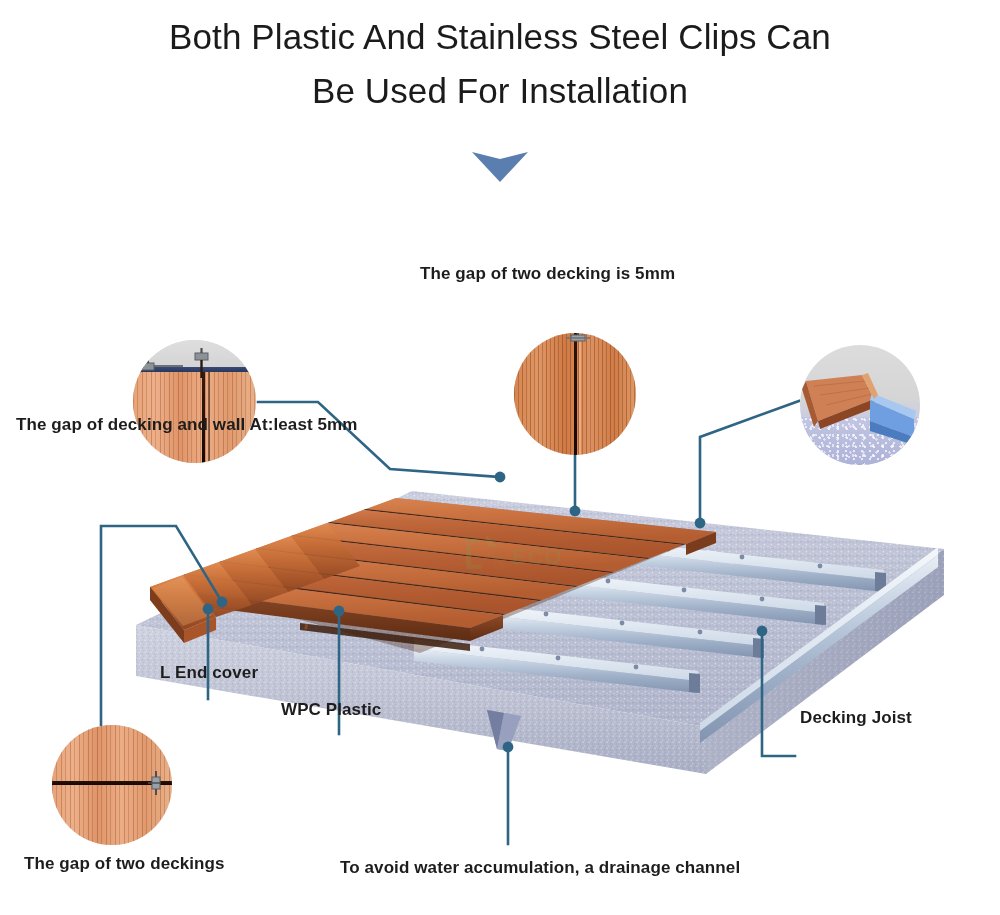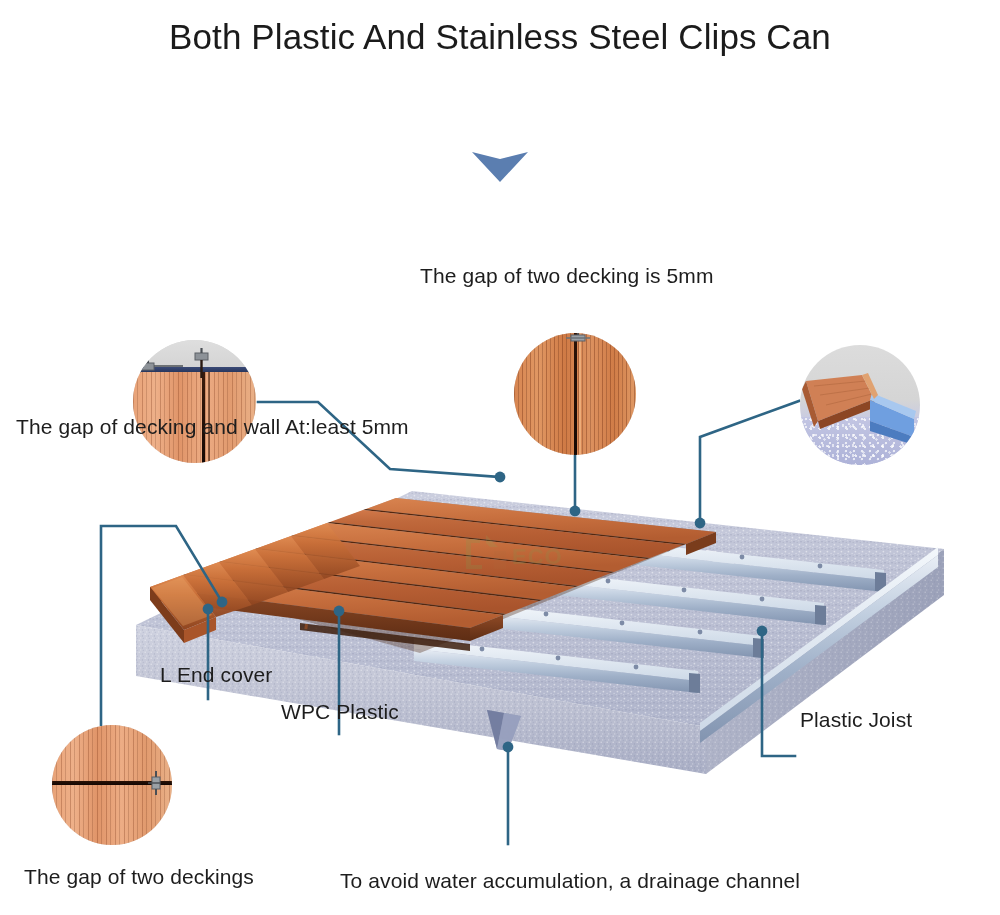--- a/index.html
+++ b/index.html
@@ -25,22 +25,22 @@
   
   #down-arrow {
     position:absolute; left:472px; top:152px; width:56px; height:30px;
   }
 
   
   #scene { position:absolute; inset:0;margin-top:39px; }
 
   
   .label {
-    position:absolute; font-size:21px; line-height:1.36;
-    color:#1d1d1d; letter-spacing:.1px; white-space:pre;
+    position:absolute; font-size:17px; line-height:1.36;
+    color:#1d1d1d; letter-spacing:.1px; white-space:pre;font-weight:bold;
   }
   #lbl-gap-two-decking { left:420px; top:262px; }
   #lbl-gap-wall       { left:16px;  top:413px; }
   #lbl-clip           { left:733px; top:411px; }
   #lbl-lend           { left:160px; top:661px; }
   #lbl-wpc            { left:281px; top:698px; }
   #lbl-joist          { left:800px; top:706px; }
   #lbl-gap-conn       { left:24px;  top:806px; }
   #lbl-drain          { left:340px; top:810px; }
 
@@ -114,20 +114,21 @@
     position:absolute; left:460px; top:492px; width:130px; height:46px;
     opacity:.38; pointer-events:none;
     font-size:23px; color:#7d9a4e; font-weight:700; letter-spacing:1px;
   }
 </style>
 </head>
 <body>
 
 <div id="title-block">
   <div class="line">Both Plastic And Stainless Steel Clips Can</div>
+  <div class="line">Be Used For Installation</div>
 </div>
 
 <div id="down-arrow">
   <svg width="56" height="30" viewBox="0 0 56 30">
     <path d="M0 0 L28 7 L56 0 L28 30 Z" fill="#5b7eb0"></path>
   </svg>
 </div>
 
 <div id="scene">
 
@@ -442,21 +443,21 @@
 
 <div class="label" id="lbl-gap-wall">The gap of decking and wall At:least 5mm</div>
 
 <div class="label" id="lbl-clip">
 </div>
 
 <div class="label" id="lbl-lend">L End cover</div>
 
 <div class="label" id="lbl-wpc">WPC Plastic</div>
 
-<div class="label" id="lbl-joist">Plastic Joist</div>
+<div class="label" id="lbl-joist">Decking Joist</div>
 
 <div class="label" id="lbl-gap-conn">
   <div>The gap of two deckings</div>
   
 </div>
 
 <div class="label" id="lbl-drain">
   <div>To avoid water accumulation, a drainage channel</div>
   
   

